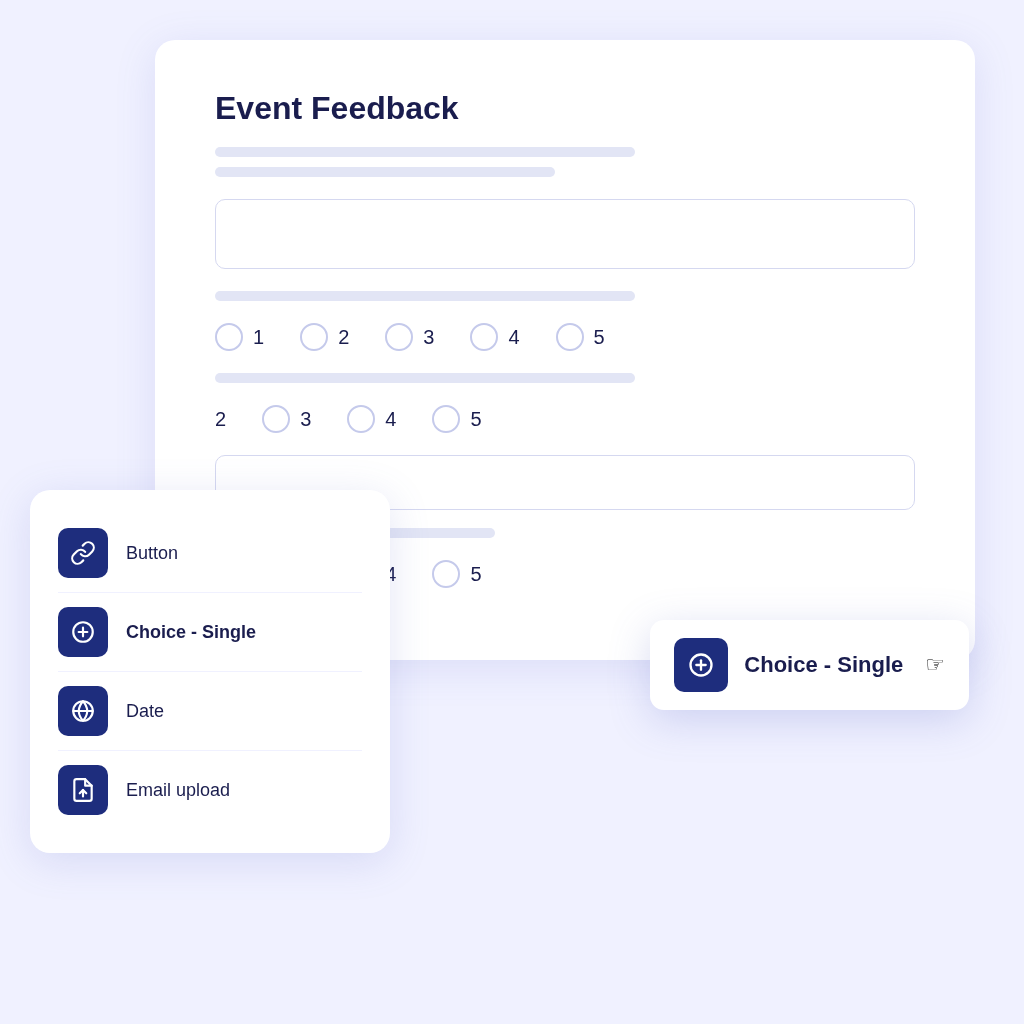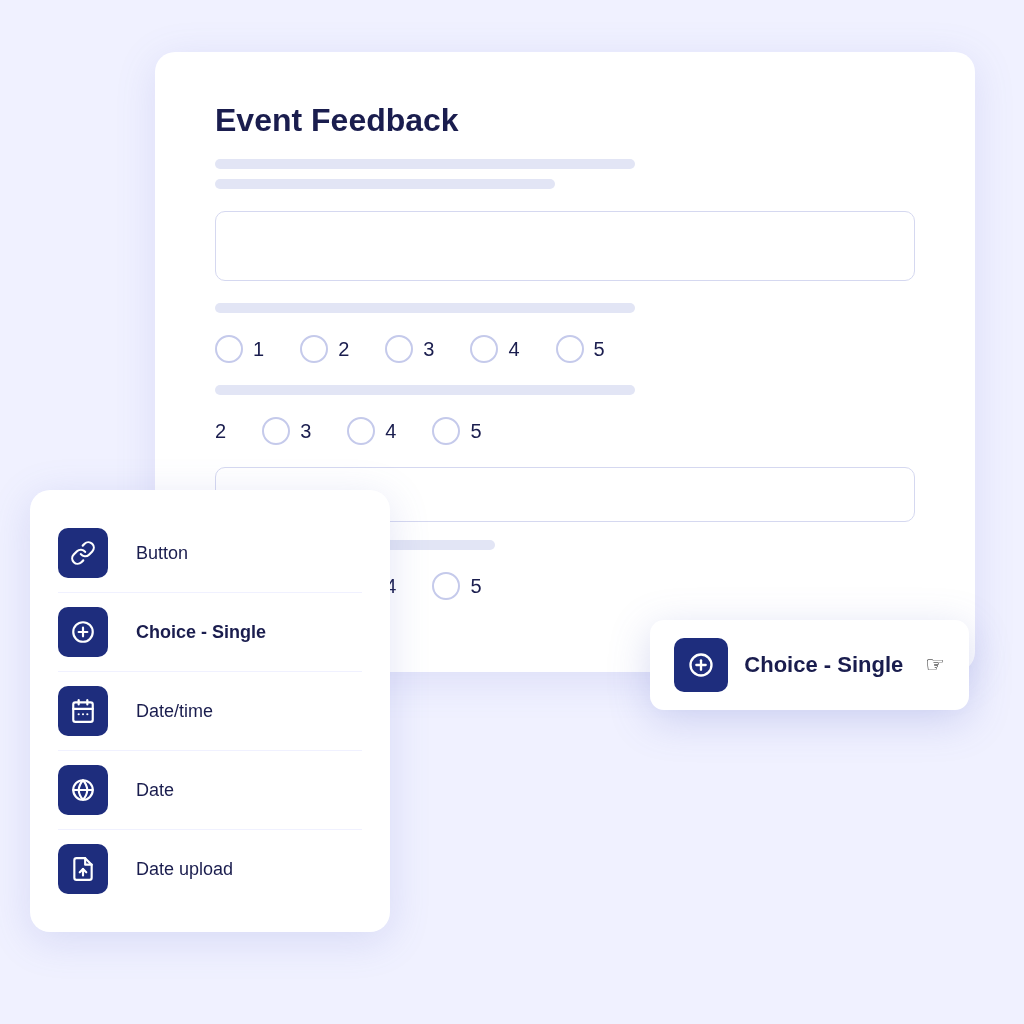--- a/index.html
+++ b/index.html
@@ -9,21 +9,21 @@
       font-family: -apple-system, BlinkMacSystemFont, 'Segoe UI', sans-serif;
       width: 1024px;
       height: 1024px;
       overflow: hidden;
       position: relative;
     }
 
     
     .form-card {
       position: absolute;
-      top: 52px;
+      top: 40px;
       left: 155px;
       width: 820px;
       background: #ffffff;
       border-radius: 20px;
       box-shadow: 0 8px 40px rgba(100, 110, 200, 0.15);
       padding: 50px 60px;
       z-index: 1;
     }
 
     .form-title {
@@ -145,21 +145,21 @@
       background: #ffffff;
       border-radius: 20px;
       box-shadow: 0 8px 40px rgba(100, 110, 200, 0.18);
       padding: 24px 28px;
       z-index: 5;
     }
 
     .component-item {
       display: flex;
       align-items: center;
-      gap: 28px;
+      gap: 18px;
       padding: 14px 0;
     }
 
     .component-item:not(:last-child) {
       border-bottom: 1px solid #f0f1ff;
     }
 
     .component-icon-box {
       width: 50px;
       height: 50px;
@@ -282,34 +282,20 @@
     <div class="component-icon-box">
       <svg viewBox="0 0 24 24">
         <circle cx="12" cy="12" r="9" stroke-linecap="round" stroke-linejoin="round"></circle>
         <line x1="12" y1="8" x2="12" y2="16" stroke-linecap="round"></line>
         <line x1="8" y1="12" x2="16" y2="12" stroke-linecap="round"></line>
       </svg>
     </div>
     <span class="component-name">Choice - Single</span>
   </div>
 
-  <div class="component-item">
-    <div class="component-icon-box">
-      <svg viewBox="0 0 24 24">
-        <rect x="3" y="4" width="18" height="18" rx="2" ry="2" stroke-linecap="round" stroke-linejoin="round"></rect>
-        <line x1="16" y1="2" x2="16" y2="6" stroke-linecap="round"></line>
-        <line x1="8" y1="2" x2="8" y2="6" stroke-linecap="round"></line>
-        <line x1="3" y1="10" x2="21" y2="10" stroke-linecap="round"></line>
-        <circle cx="8" cy="15" r="1" fill="#fff" stroke="none"></circle>
-        <circle cx="12" cy="15" r="1" fill="#fff" stroke="none"></circle>
-        <circle cx="16" cy="15" r="1" fill="#fff" stroke="none"></circle>
-      </svg>
-    </div>
-    <span class="component-name">Date/time</span>
-  </div>
 
   <div class="component-item">
     <div class="component-icon-box">
       <svg viewBox="0 0 24 24">
         <circle cx="12" cy="12" r="9" stroke-linecap="round" stroke-linejoin="round"></circle>
         <line x1="3" y1="12" x2="21" y2="12" stroke-linecap="round"></line>
         <path d="M12 3a15.3 15.3 0 014 9 15.3 15.3 0 01-4 9 15.3 15.3 0 01-4-9 15.3 15.3 0 014-9z" stroke-linecap="round" stroke-linejoin="round"></path>
       </svg>
     </div>
     <span class="component-name">Date</span>
@@ -317,21 +303,21 @@
 
   <div class="component-item">
     <div class="component-icon-box">
       <svg viewBox="0 0 24 24">
         <path d="M14 2H6a2 2 0 00-2 2v16a2 2 0 002 2h12a2 2 0 002-2V8z" stroke-linecap="round" stroke-linejoin="round"></path>
         <polyline points="14,2 14,8 20,8" stroke-linecap="round" stroke-linejoin="round"></polyline>
         <line x1="12" y1="12" x2="12" y2="18" stroke-linecap="round"></line>
         <polyline points="9,15 12,12 15,15" stroke-linecap="round" stroke-linejoin="round"></polyline>
       </svg>
     </div>
-    <span class="component-name">Date upload</span>
+    <span class="component-name">Email upload</span>
   </div>
 
 </div>
 
 <div class="choice-single-tooltip">
   <div class="tooltip-icon-box">
     <svg viewBox="0 0 24 24">
       <circle cx="12" cy="12" r="9" stroke-linecap="round" stroke-linejoin="round"></circle>
       <line x1="12" y1="8" x2="12" y2="16" stroke-linecap="round"></line>
       <line x1="8" y1="12" x2="16" y2="12" stroke-linecap="round"></line>

